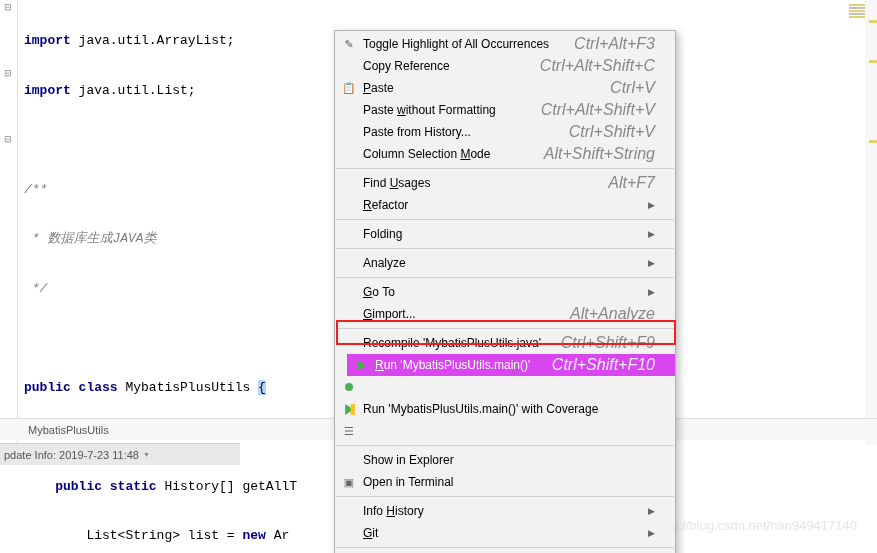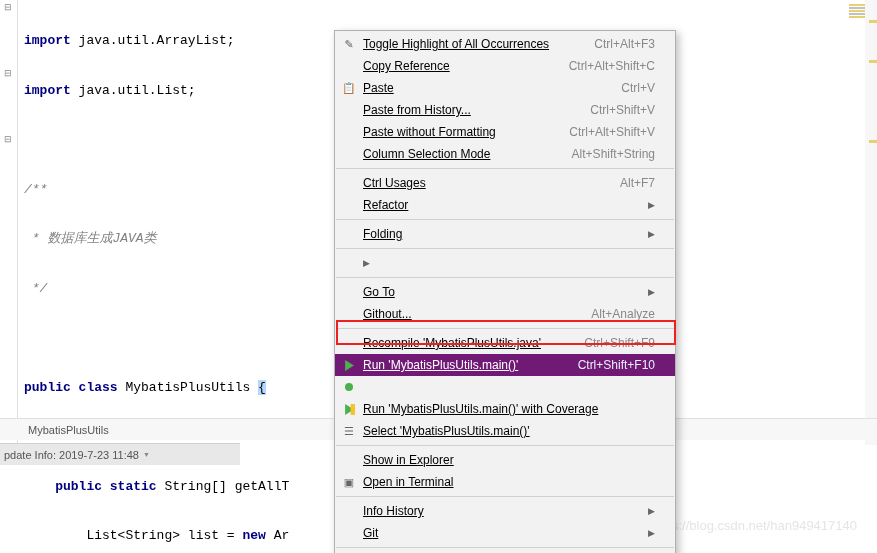--- a/index.html
+++ b/index.html
@@ -14,24 +14,24 @@
 .highlight-line { position: absolute; left: 0; width: 877px; height: 17px; background: #fffae3; z-index: -1; }
 .caret-bg { background: #b4d7fd; }
 .right-gutter { position: absolute; right: 0; top: 0; width: 12px; height: 445px; background: #f7f7f7; }
 .right-gutter .mark { position: absolute; right: 0; width: 8px; height: 3px; }
 .minimap { position: absolute; right: 12px; top: 4px; width: 16px; height: 120px; }
 .minimap .mline { height: 2px; margin-bottom: 1px; background: #c0c0c0; }
 .minimap .mline.hl { background: #e8d070; }
 .context-menu { position: absolute; left: 334px; top: 30px; width: 342px; background: #f2f2f2; border: 1px solid #b0b0b0; box-shadow: 3px 3px 8px rgba(0,0,0,0.25); z-index: 100; padding: 2px 0; }
 .menu-item { display: flex; align-items: center; height: 22px; padding: 0 20px 0 28px; position: relative; color: #000; cursor: default; }
 .menu-item .ic { position: absolute; left: 6px; width: 16px; height: 16px; display: flex; align-items: center; justify-content: center; font-size: 11px; color: #666; }
-.menu-item .lbl { flex: 1; text-decoration: underline; }
-.menu-item .shortcut { color: #888; font-size: 12px; }
+.menu-item .lbl { flex: 1; }
+.menu-item .shortcut { color: #888; font-size: 16px; font-style: italic; }
 .menu-item .arrow { color: #666; font-size: 9px; }
-.menu-item.selected { background: #701a75; color: #fff; }
+.menu-item.selected { background: #d946ef; color: #fff; margin-left: 12px; }
 .menu-item.selected .shortcut { color: #eaf1fb; }
 .menu-sep { height: 1px; background: #d0d0d0; margin: 3px 1px; }
 .mnemonic { text-decoration: underline; }
 .red-box { position: absolute; left: 336px; top: 320px; width: 340px; height: 25px; border: 2px solid #f02020; z-index: 101; pointer-events: none; }
 .breadcrumb { position: absolute; left: 0; top: 418px; width: 877px; height: 22px; background: #f7f7f7; border-top: 1px solid #e0e0e0; display: flex; align-items: center; padding-left: 20px; font-size: 11px; color: #555; }
 .breadcrumb .item { padding: 2px 8px; }
 .status-bar { position: absolute; left: 0; top: 443px; width: 240px; height: 22px; background: #e8e8e8; border-top: 1px solid #d0d0d0; display: flex; align-items: center; padding-left: 4px; font-size: 11px; color: #555; }
 .status-bar .drop { margin-left: 4px; color: #888; font-size: 7px; }
 .watermark { position: absolute; right: 20px; bottom: 20px; color: #e5e5e5; font-size: 13px; z-index: 0; }
 svg.play { fill: #4caf50; }
@@ -52,21 +52,21 @@
   <div class="code-area">
     <div class="line"><span class="kw">import </span>java.util.ArrayList;</div>
     <div class="line"><span class="kw">import </span>java.util.List;</div>
     <div class="line"></div>
     <div class="line comment">/**</div>
     <div class="line comment"> * 数据库生成JAVA类</div>
     <div class="line comment"> */</div>
     <div class="line"></div>
     <div class="line"><span class="kw">public </span><span class="kw">class </span><span>MybatisPlusUtils </span><span class="caret-bg">{</span></div>
     <div class="line"></div>
-    <div class="line"><span class="kw">    public static </span><span>String[] getAllT</span></div>
+    <div class="line"><span class="kw">    public static </span><span>History[] getAllT</span></div>
     <div class="line">        List&lt;String&gt; list = <span class="kw">new </span>Ar</div>
     
     
     
     
     
     
     
     
     
@@ -107,56 +107,57 @@
   <div class="menu-item">
     <span class="lbl"><span>Copy Reference</span></span>
       <span class="shortcut">Ctrl+Alt+Shift+C</span>
   </div>
   <div class="menu-item">
     <span class="ic">📋</span>
     <span class="lbl"><span class="mnemonic">P</span><span>aste</span></span>
       <span class="shortcut">Ctrl+V</span>
   </div>
   <div class="menu-item">
+    <span class="lbl"><span>Paste </span><span class="mnemonic">w</span><span>ithout Formatting</span></span>
+      <span class="shortcut">Ctrl+Alt+Shift+V</span>
+  </div>
+  <div class="menu-item">
     <span class="lbl">Paste from History...</span>
       <span class="shortcut">Ctrl+Shift+V</span>
   </div>
   <div class="menu-item">
-    <span class="lbl"><span>Paste </span><span class="mnemonic">w</span><span>ithout Formatting</span></span>
-      <span class="shortcut">Ctrl+Alt+Shift+V</span>
-  </div>
-  <div class="menu-item">
     <span class="lbl"><span>Column Selection </span><span class="mnemonic">M</span><span>ode</span></span>
       <span class="shortcut">Alt+Shift+String</span>
   </div>
   <div class="menu-sep"></div>
   <div class="menu-item">
-    <span class="lbl"><span>Ctrl </span><span class="mnemonic">U</span><span>sages</span></span>
+    <span class="lbl"><span>Find </span><span class="mnemonic">U</span><span>sages</span></span>
       <span class="shortcut">Alt+F7</span>
   </div>
   <div class="menu-item">
     <span class="lbl"><span class="mnemonic">R</span><span>efactor</span></span>
       <span class="arrow">▶</span>
   </div>
   <div class="menu-sep"></div>
   <div class="menu-item">
     <span class="lbl">Folding</span>
       <span class="arrow">▶</span>
   </div>
   <div class="menu-sep"></div>
   <div class="menu-item">
+    <span class="lbl"><span>Analyze</span></span>
       <span class="arrow">▶</span>
   </div>
   <div class="menu-sep"></div>
   <div class="menu-item">
     <span class="lbl"><span class="mnemonic">G</span><span>o To</span></span>
       <span class="arrow">▶</span>
   </div>
   <div class="menu-item">
-    <span class="lbl"><span class="mnemonic">G</span><span>ithout...</span></span>
+    <span class="lbl"><span class="mnemonic">G</span><span>import...</span></span>
       <span class="shortcut">Alt+Analyze</span>
   </div>
   <div class="menu-sep"></div>
   <div class="menu-item">
     <span class="lbl">Recompile 'MybatisPlusUtils.java'</span>
       <span class="shortcut">Ctrl+Shift+F9</span>
   </div>
   <div class="menu-item selected">
     <span class="ic">
         <svg class="play" width="11" height="11" viewBox="0 0 10 10">
@@ -177,21 +178,20 @@
     <span class="ic">
         <svg width="11" height="11" viewBox="0 0 10 10">
           <path fill="#4caf50" d="M1 0 L9 5 L1 10 Z"></path>
           <rect x="6" y="0" width="4" height="10" fill="#f4c430"></rect>
         </svg>
       </span>
     <span class="lbl">Run 'MybatisPlusUtils.main()' with Coverage</span>
   </div>
   <div class="menu-item">
     <span class="ic">☰</span>
-    <span class="lbl">Select 'MybatisPlusUtils.main()'</span>
   </div>
   <div class="menu-sep"></div>
   <div class="menu-item">
     <span class="lbl">Show in Explorer</span>
   </div>
   <div class="menu-item">
     <span class="ic">▣</span>
     <span class="lbl">Open in Terminal</span>
   </div>
   <div class="menu-sep"></div>

